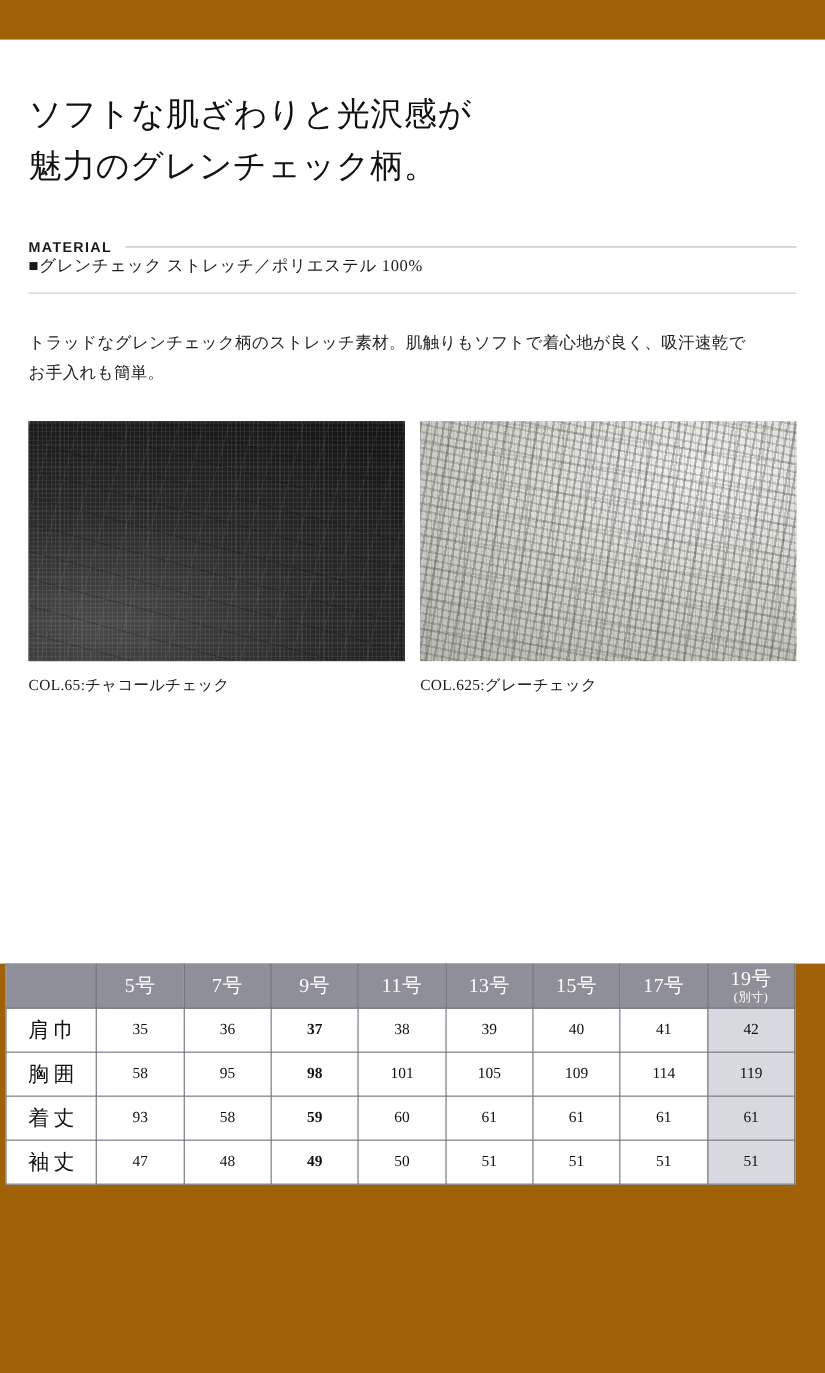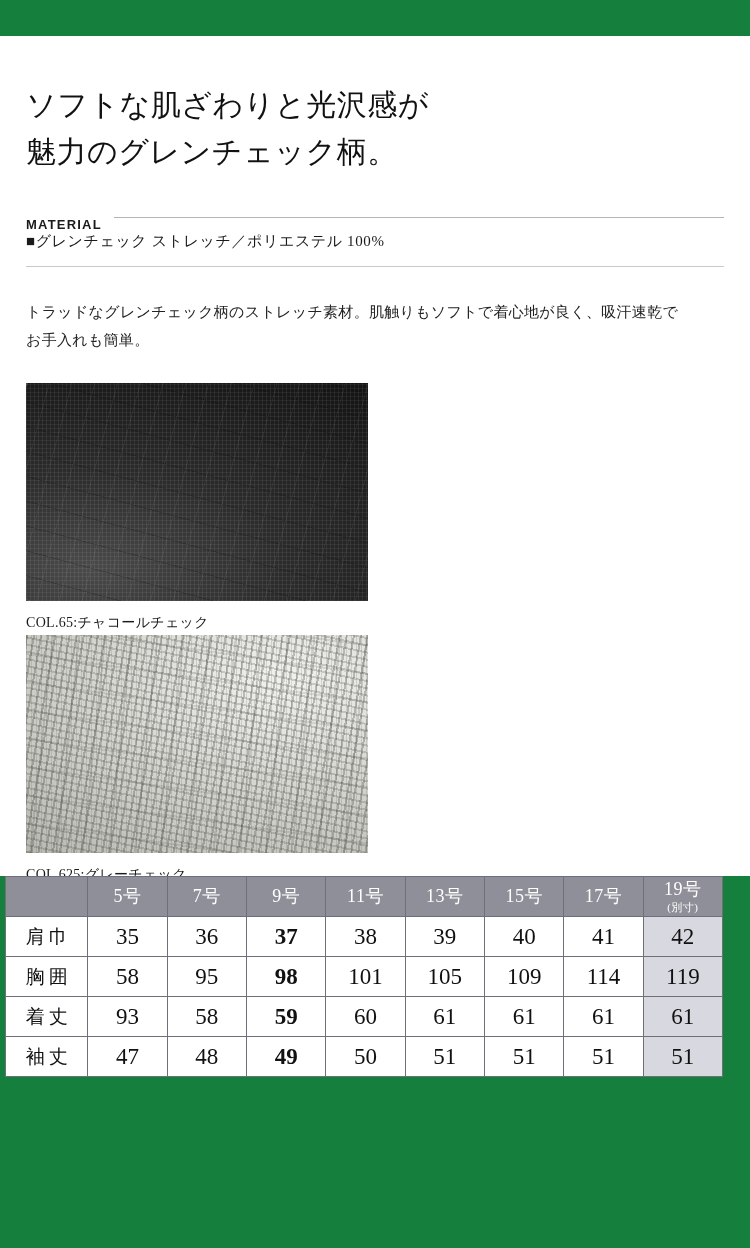--- a/index.html
+++ b/index.html
@@ -15,21 +15,21 @@
     font-family: "Liberation Serif", serif;
     color: #1a1a1a;
     overflow: hidden;
   }
 
   .page {
     position: absolute;
     left: 0; top: 0;
     width: 750px;
     height: 1248px;
-    background: #15803d;
+    background: #a16207;
   }
 
   .white-panel {
     position: absolute;
     left: 0;
     top: 36px;
     width: 750px;
     height: 840px;
     background: #ffffff;
   }
@@ -50,20 +50,21 @@
     letter-spacing: 0.5px;
     color: #111111;
     font-weight: normal;
   }
   .headline div { white-space: nowrap; }
 
   
   .material-head {
     margin-top: 42px;
     display: flex;
+    align-items: center;
   }
   .material-label {
     font-family: "Liberation Sans", sans-serif;
     font-size: 13px;
     letter-spacing: 1.2px;
     font-weight: bold;
     color: #1a1a1a;
     white-space: nowrap;
   }
   .material-rule {
@@ -111,22 +112,21 @@
     font-size: 14px;
     letter-spacing: 0.8px;
     color: #1a1a1a;
     background: #ffffff;
   }
 
   
   .swatches {
     margin-top: 28px;
     display: flex;
-    gap: 3px;
-    flex-direction: column;
+    gap: 14px;
   }
   .swatch { width: 342px; }
   .swatch-img {
     width: 342px;
     height: 218px;
     position: relative;
     overflow: hidden;
   }
 
   
@@ -213,21 +213,21 @@
   table.size-table tbody th {
     background: #ffffff;
     font-size: 19px;
     font-weight: normal;
     letter-spacing: 4px;
     text-indent: 4px;
     color: #111111;
     width: 82px;
   }
   table.size-table tbody td {
-    font-size: 23px;
+    font-size: 14px;
     color: #111111;
     width: 79px;
   }
   table.size-table tbody td.highlight { font-weight: bold; }
   table.size-table tbody td.last-col { background: #d8d8e0; }
 </style>
 </head>
 <body>
 
 <div class="page">

